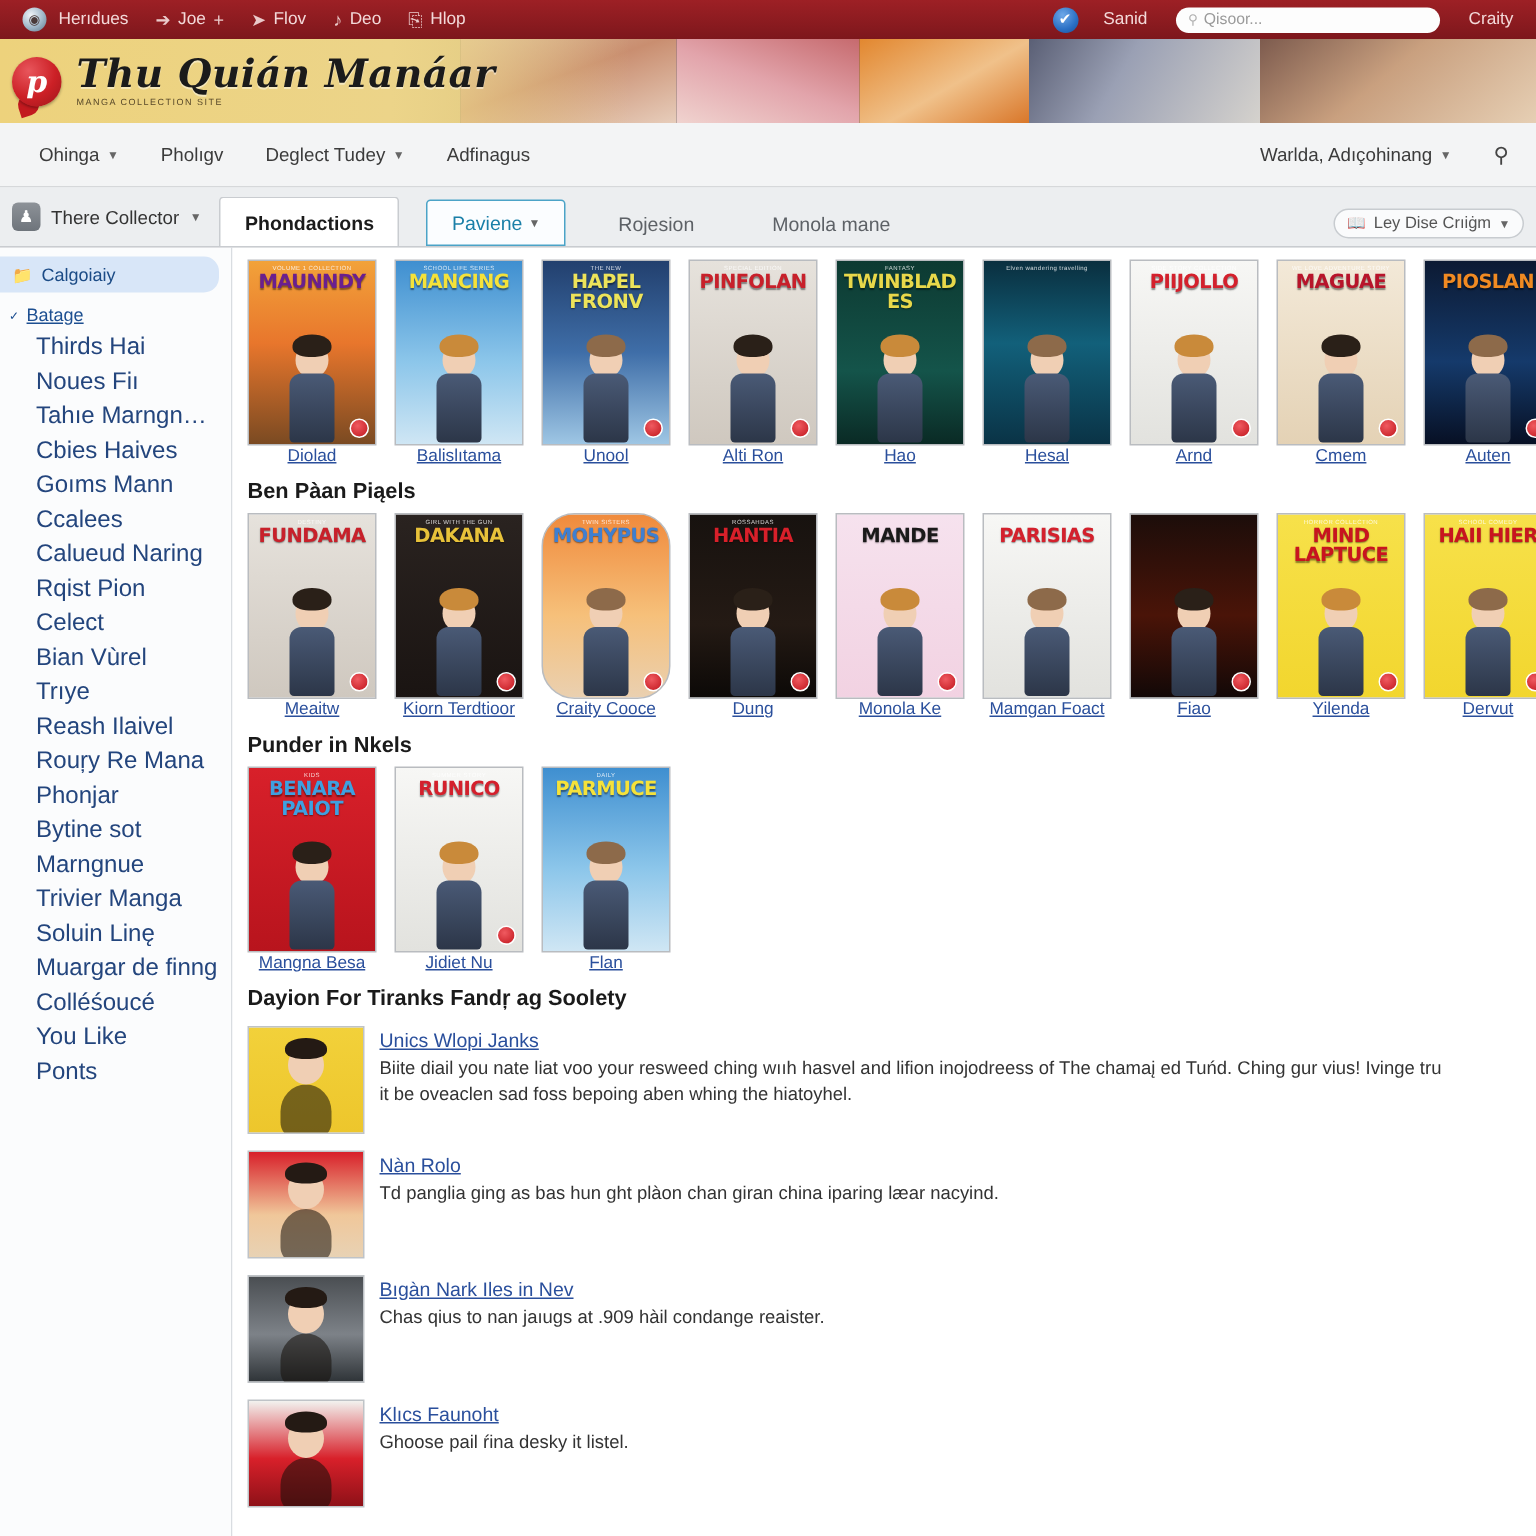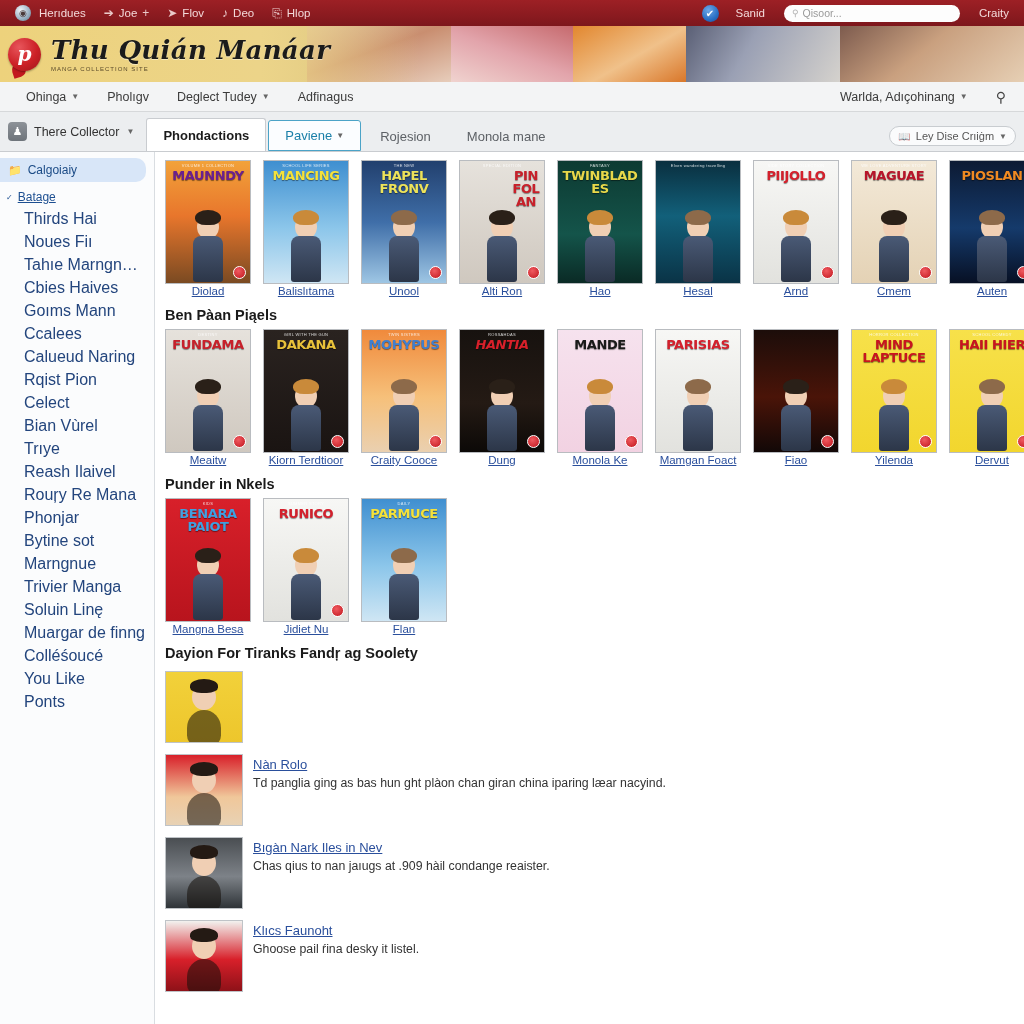--- a/index.html
+++ b/index.html
@@ -79,21 +79,21 @@
   .banner-title {
     font-family: "DejaVu Serif", serif; font-style: italic; font-weight: 700;
     font-size: 26px; color: #1b1b1b; letter-spacing: .3px;
     text-shadow: 0 1px 0 rgba(255,255,255,.45);
     line-height: 1;
   }
   .banner-sub { font-size: 6px; color: #5a4a2a; letter-spacing: 1px; margin-top: 3px; }
 
   
   .sitenav {
-    height: 30px; background: #f3f4f5; border-bottom: 1px solid #d6d8da;
+    height: 43px; background: #f3f4f5; border-bottom: 1px solid #d6d8da;
     display: flex; align-items: center; padding: 0 12px;
     font-size: 12.5px; color: #3b3b3b;
   }
   .nav-item { display: flex; align-items: center; gap: 5px; padding: 0 14px; white-space: nowrap; }
   .caret { font-size: 8px; color: #666; }
   .nav-right { margin-left: auto; display: flex; align-items: center; gap: 14px; padding-right: 6px; }
   .nav-search-ico { font-size: 14px; color: #444; }
 
   
   .tabstrip {
@@ -103,21 +103,21 @@
   .profile-chip {
     display: flex; align-items: center; gap: 7px;
     height: 100%; padding: 0 12px 0 8px; font-size: 12.5px; color: #333;
     background: #eceef0;
   }
   .profile-ico {
     width: 19px; height: 19px; border-radius: 4px;
     background: linear-gradient(180deg,#8d9298,#6e747b);
     color: #fff; font-size: 11px; display: flex; align-items: center; justify-content: center;
   }
-  .tabs { display: flex; align-items: flex-end; height: 100%; gap: 2px; }
+  .tabs { display: flex; align-items: flex-end; height: 100%; gap: 18px; }
   .tab {
     height: 30px; display: flex; align-items: center; gap: 4px;
     padding: 0 16px; font-size: 13px; color: #5d6166;
     background: #e3e5e8; border: 1px solid #ccd0d4; border-bottom: none;
     border-radius: 3px 3px 0 0;
   }
   .tab.active {
     background: #ffffff; color: #1b1b1b; font-weight: 700;
     height: 33px; border-color: #c9ccd0;
   }
@@ -406,21 +406,21 @@
               <div class="caption">Unool</div>
             </div>
             <div class="card">
               <div class="cover" style="background: linear-gradient(rgb(230, 226, 220) 0%, rgb(207, 200, 191) 100%);">
                 <div class="topline">SPECIAL EDITION</div>
                 <div class="fig">
                   <div style="position:absolute;left:50%;top:6px;transform:translateX(-50%);width:22px;height:24px;border-radius:50%;background:#f0cfb4"></div>
                   <div class="hair" style="left:50%;top:1px;transform:translateX(-50%);width:26px;height:15px;background:#2a2018"></div>
                   <div style="position:absolute;left:50%;top:27px;transform:translateX(-50%);width:30px;height:46px;border-radius:8px 8px 3px 3px;background:linear-gradient(180deg,#4a5a76,#2c3648)"></div>
                 </div>
-                <div class="ttl" style="color: rgb(200, 32, 42); margin-left: 48px;">PINFOLAN</div>
+                <div class="ttl" style="color: rgb(200, 32, 42);">PINFOLAN</div>
                 <div class="seal"></div>
               </div>
               <div class="caption">Alti Ron</div>
             </div>
             <div class="card">
               <div class="cover" style="background: linear-gradient(rgb(13, 58, 50) 0%, rgb(20, 84, 74) 60%, rgb(10, 42, 37) 100%);">
                 <div class="topline">FANTASY</div>
                 <div class="fig">
                   <div style="position:absolute;left:50%;top:6px;transform:translateX(-50%);width:22px;height:24px;border-radius:50%;background:#f0cfb4"></div>
                   <div class="hair" style="left:50%;top:1px;transform:translateX(-50%);width:26px;height:15px;background:#c98a3a"></div>
@@ -502,41 +502,41 @@
                   <div style="position:absolute;left:50%;top:6px;transform:translateX(-50%);width:22px;height:24px;border-radius:50%;background:#f0cfb4"></div>
                   <div class="hair" style="left:50%;top:1px;transform:translateX(-50%);width:26px;height:15px;background:#c98a3a"></div>
                   <div style="position:absolute;left:50%;top:27px;transform:translateX(-50%);width:30px;height:46px;border-radius:8px 8px 3px 3px;background:linear-gradient(180deg,#4a5a76,#2c3648)"></div>
                 </div>
                 <div class="ttl" style="color: rgb(232, 194, 58);">DAKANA</div>
                 <div class="seal"></div>
               </div>
               <div class="caption">Kiorn Terdtioor</div>
             </div>
             <div class="card">
-              <div class="cover" style="background: linear-gradient(rgb(240, 138, 60) 0%, rgb(246, 192, 122) 55%, rgb(234, 208, 176) 100%);">
+              <div class="cover" style="background: linear-gradient(rgb(240, 138, 60) 0%, rgb(246, 192, 122) 55%, rgb(234, 208, 176) 100%); border-radius: 22px;">
                 <div class="topline">TWIN SISTERS</div>
                 <div class="fig">
                   <div style="position:absolute;left:50%;top:6px;transform:translateX(-50%);width:22px;height:24px;border-radius:50%;background:#f0cfb4"></div>
                   <div class="hair" style="left:50%;top:1px;transform:translateX(-50%);width:26px;height:15px;background:#8d6a4a"></div>
                   <div style="position:absolute;left:50%;top:27px;transform:translateX(-50%);width:30px;height:46px;border-radius:8px 8px 3px 3px;background:linear-gradient(180deg,#4a5a76,#2c3648)"></div>
                 </div>
                 <div class="ttl" style="color: rgb(63, 127, 208);">MOHYPUS</div>
                 <div class="seal"></div>
               </div>
               <div class="caption">Craity Cooce</div>
             </div>
             <div class="card">
               <div class="cover" style="background: linear-gradient(rgb(23, 18, 15) 0%, rgb(36, 26, 20) 60%, rgb(12, 9, 7) 100%);">
                 <div class="topline">ROSSAHDAS</div>
                 <div class="fig">
                   <div style="position:absolute;left:50%;top:6px;transform:translateX(-50%);width:22px;height:24px;border-radius:50%;background:#f0cfb4"></div>
                   <div class="hair" style="left:50%;top:1px;transform:translateX(-50%);width:26px;height:15px;background:#2a2018"></div>
                   <div style="position:absolute;left:50%;top:27px;transform:translateX(-50%);width:30px;height:46px;border-radius:8px 8px 3px 3px;background:linear-gradient(180deg,#4a5a76,#2c3648)"></div>
                 </div>
-                <div class="ttl" style="color: rgb(216, 32, 42); font-style: italic;">HANTIA</div>
+                <div class="ttl" style="color: rgb(216, 32, 42);">HANTIA</div>
                 <div class="seal"></div>
               </div>
               <div class="caption">Dung</div>
             </div>
             <div class="card">
               <div class="cover" style="background: linear-gradient(rgb(246, 226, 238) 0%, rgb(242, 210, 226) 100%);">
                 <div class="fig">
                   <div style="position:absolute;left:50%;top:6px;transform:translateX(-50%);width:22px;height:24px;border-radius:50%;background:#f0cfb4"></div>
                   <div class="hair" style="left:50%;top:1px;transform:translateX(-50%);width:26px;height:15px;background:#c98a3a"></div>
                   <div style="position:absolute;left:50%;top:27px;transform:translateX(-50%);width:30px;height:46px;border-radius:8px 8px 3px 3px;background:linear-gradient(180deg,#4a5a76,#2c3648)"></div>
@@ -638,20 +638,21 @@
         </div>
 
       <div class="section-title">Dayion For Tiranks Fandŗ ag Soolety</div>
       <div class="newslist" id="newslist">
           <div class="news-row">
             <div class="news-thumb" style="background: linear-gradient(rgb(242, 209, 58) 0%, rgb(237, 198, 44) 100%);">
               <div style="position:absolute;left:50%;bottom:-4px;transform:translateX(-50%);width:34px;height:36px;border-radius:50% 50% 30% 30%;background:rgba(20,14,10,.55)"></div>
               <div style="position:absolute;left:50%;top:12px;transform:translateX(-50%);width:24px;height:26px;border-radius:50%;background:#f0cfb4"></div>
               <div style="position:absolute;left:50%;top:7px;transform:translateX(-50%);width:28px;height:14px;border-radius:50% 50% 40% 40%;background:#241a14"></div>
             </div>
+            <div class="news-body"><a class="news-title">Unics Wlopi Janks</a><div class="news-desc">Biite diail you nate liat voo your resweed ching wııh hasvel and lifion inojodreess of The chamaį ed Tuńd. Ching gur vius! Ivinge tru it be oveaclen sad foss bepoing aben whing the hiatoyhel.</div></div>
           </div>
           <div class="news-row">
             <div class="news-thumb" style="background: linear-gradient(rgb(216, 32, 42) 0%, rgb(240, 199, 154) 60%, rgb(232, 210, 180) 100%);">
               <div style="position:absolute;left:50%;bottom:-4px;transform:translateX(-50%);width:34px;height:36px;border-radius:50% 50% 30% 30%;background:rgba(20,14,10,.55)"></div>
               <div style="position:absolute;left:50%;top:12px;transform:translateX(-50%);width:24px;height:26px;border-radius:50%;background:#f0cfb4"></div>
               <div style="position:absolute;left:50%;top:7px;transform:translateX(-50%);width:28px;height:14px;border-radius:50% 50% 40% 40%;background:#241a14"></div>
             </div>
             <div class="news-body"><a class="news-title">Nàn Rolo</a><div class="news-desc">Td panglia ging as bas hun ght plàon chan giran china iparing læar nacyind.</div></div>
           </div>
           <div class="news-row">

